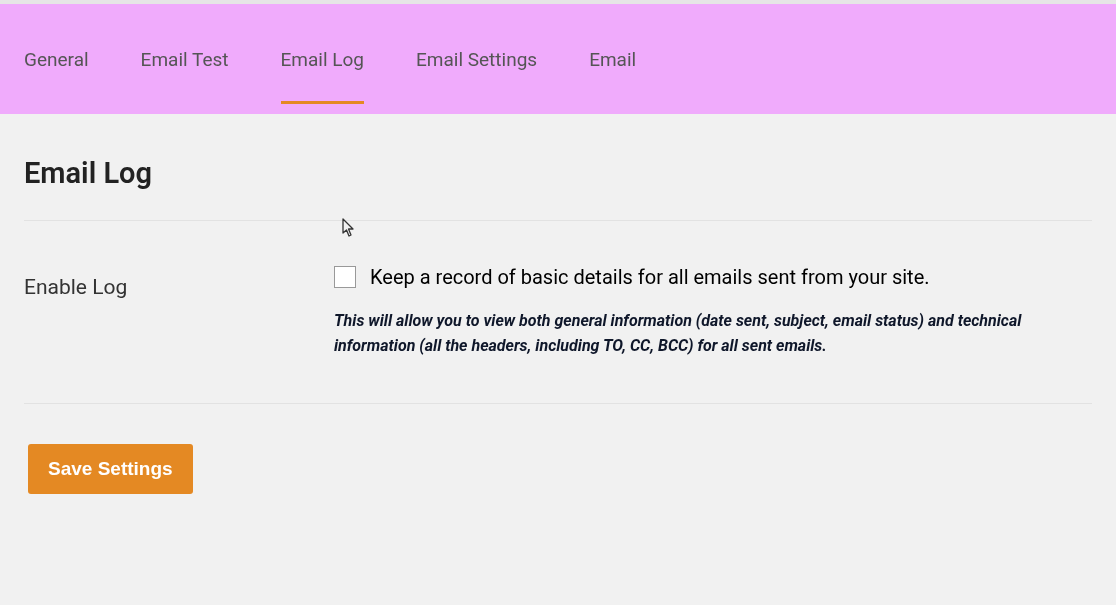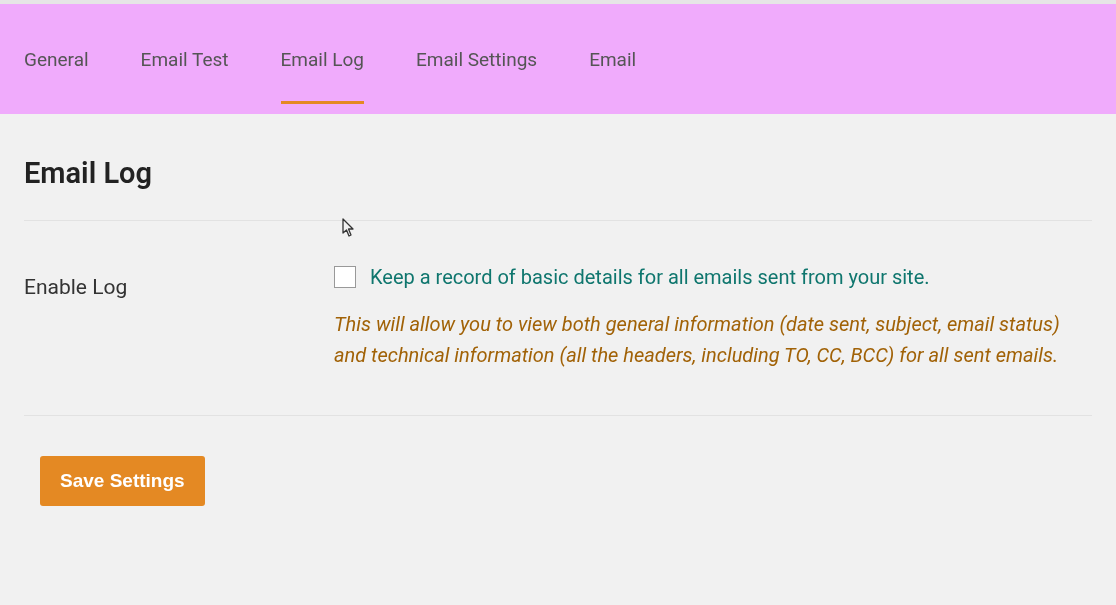--- a/index.html
+++ b/index.html
@@ -79,38 +79,39 @@
     }
     .checkbox {
       width: 22px;
       height: 22px;
       border: 1px solid #999;
       background: #fff;
       cursor: pointer;
     }
     .checkbox-label {
       font-size: 20px;
-      color: #0f766e;
+      color: #000000;
     }
     .setting-desc {
-      font-size: 20px;
+      font-size: 16px;
       font-style: italic;
-      color: #a16207;
+      color: #0f172a;
       line-height: 1.55;
+      font-weight: bold;
     }
     .save-btn {
       display: inline-block;
       background: #e48923;
       color: #fff;
       font-size: 19px;
       font-weight: 600;
       border: none;
       border-radius: 3px;
       padding: 14px 20px;
-      margin: 40px 40px;
+      margin: 40px 28px;
       cursor: pointer;
     }
     .cursor-icon {
       position: absolute;
       left: 342px;
       top: 218px;
       width: 14px;
       height: 20px;
       pointer-events: none;
     }

